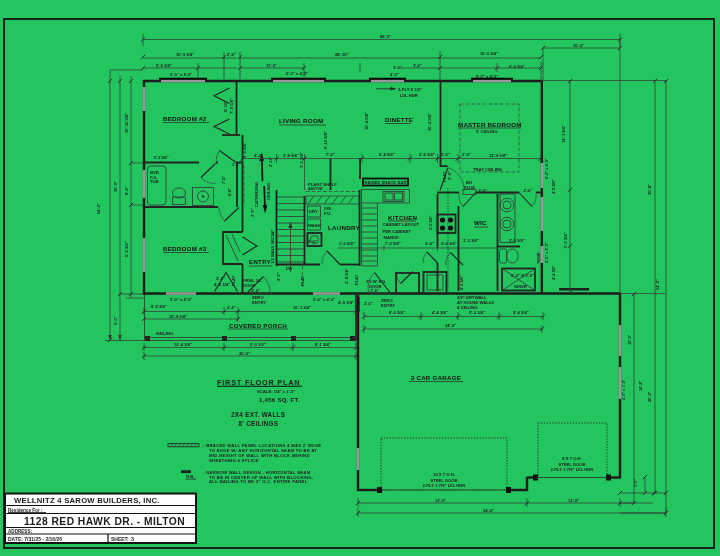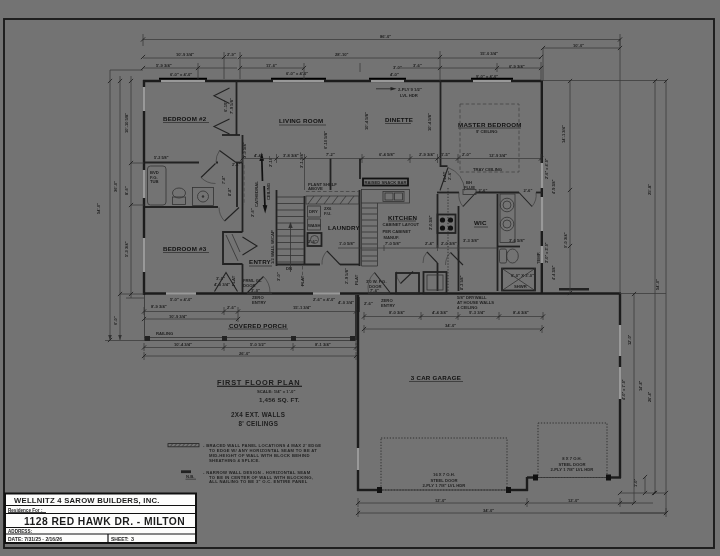--- a/index.html
+++ b/index.html
@@ -1,16 +1,16 @@
 <!DOCTYPE html>
 <html><head>
 <meta charset="utf-8">
 <style>
 html,body{margin:0;padding:0;background:#ffffff;}
-#page{position:relative;width:720px;height:556px;background:#737373;overflow:hidden;}
+#page{position:relative;width:720px;height:556px;background:#22c55e;overflow:hidden;}
 svg{position:absolute;left:0;top:0;}
 text{font-family:"Liberation Sans",sans-serif;fill:#1d1d1d;font-weight:700;}
 .dim{font-size:4.1px;letter-spacing:0px;}
 .dimline{stroke:#3a3a3a;stroke-width:0.75;fill:none;}
 .wall{stroke:#1c1c1c;stroke-width:2.4;fill:none;}
 .iwall{stroke:#222;stroke-width:1.8;fill:none;}
 .thin{stroke:#333;stroke-width:0.8;fill:none;}
 .win{stroke:#999;stroke-width:2.6;fill:none;}
 .hdr{stroke:#000;stroke-width:2;fill:none;}
 .door{stroke:#222;stroke-width:1.1;fill:none;}

